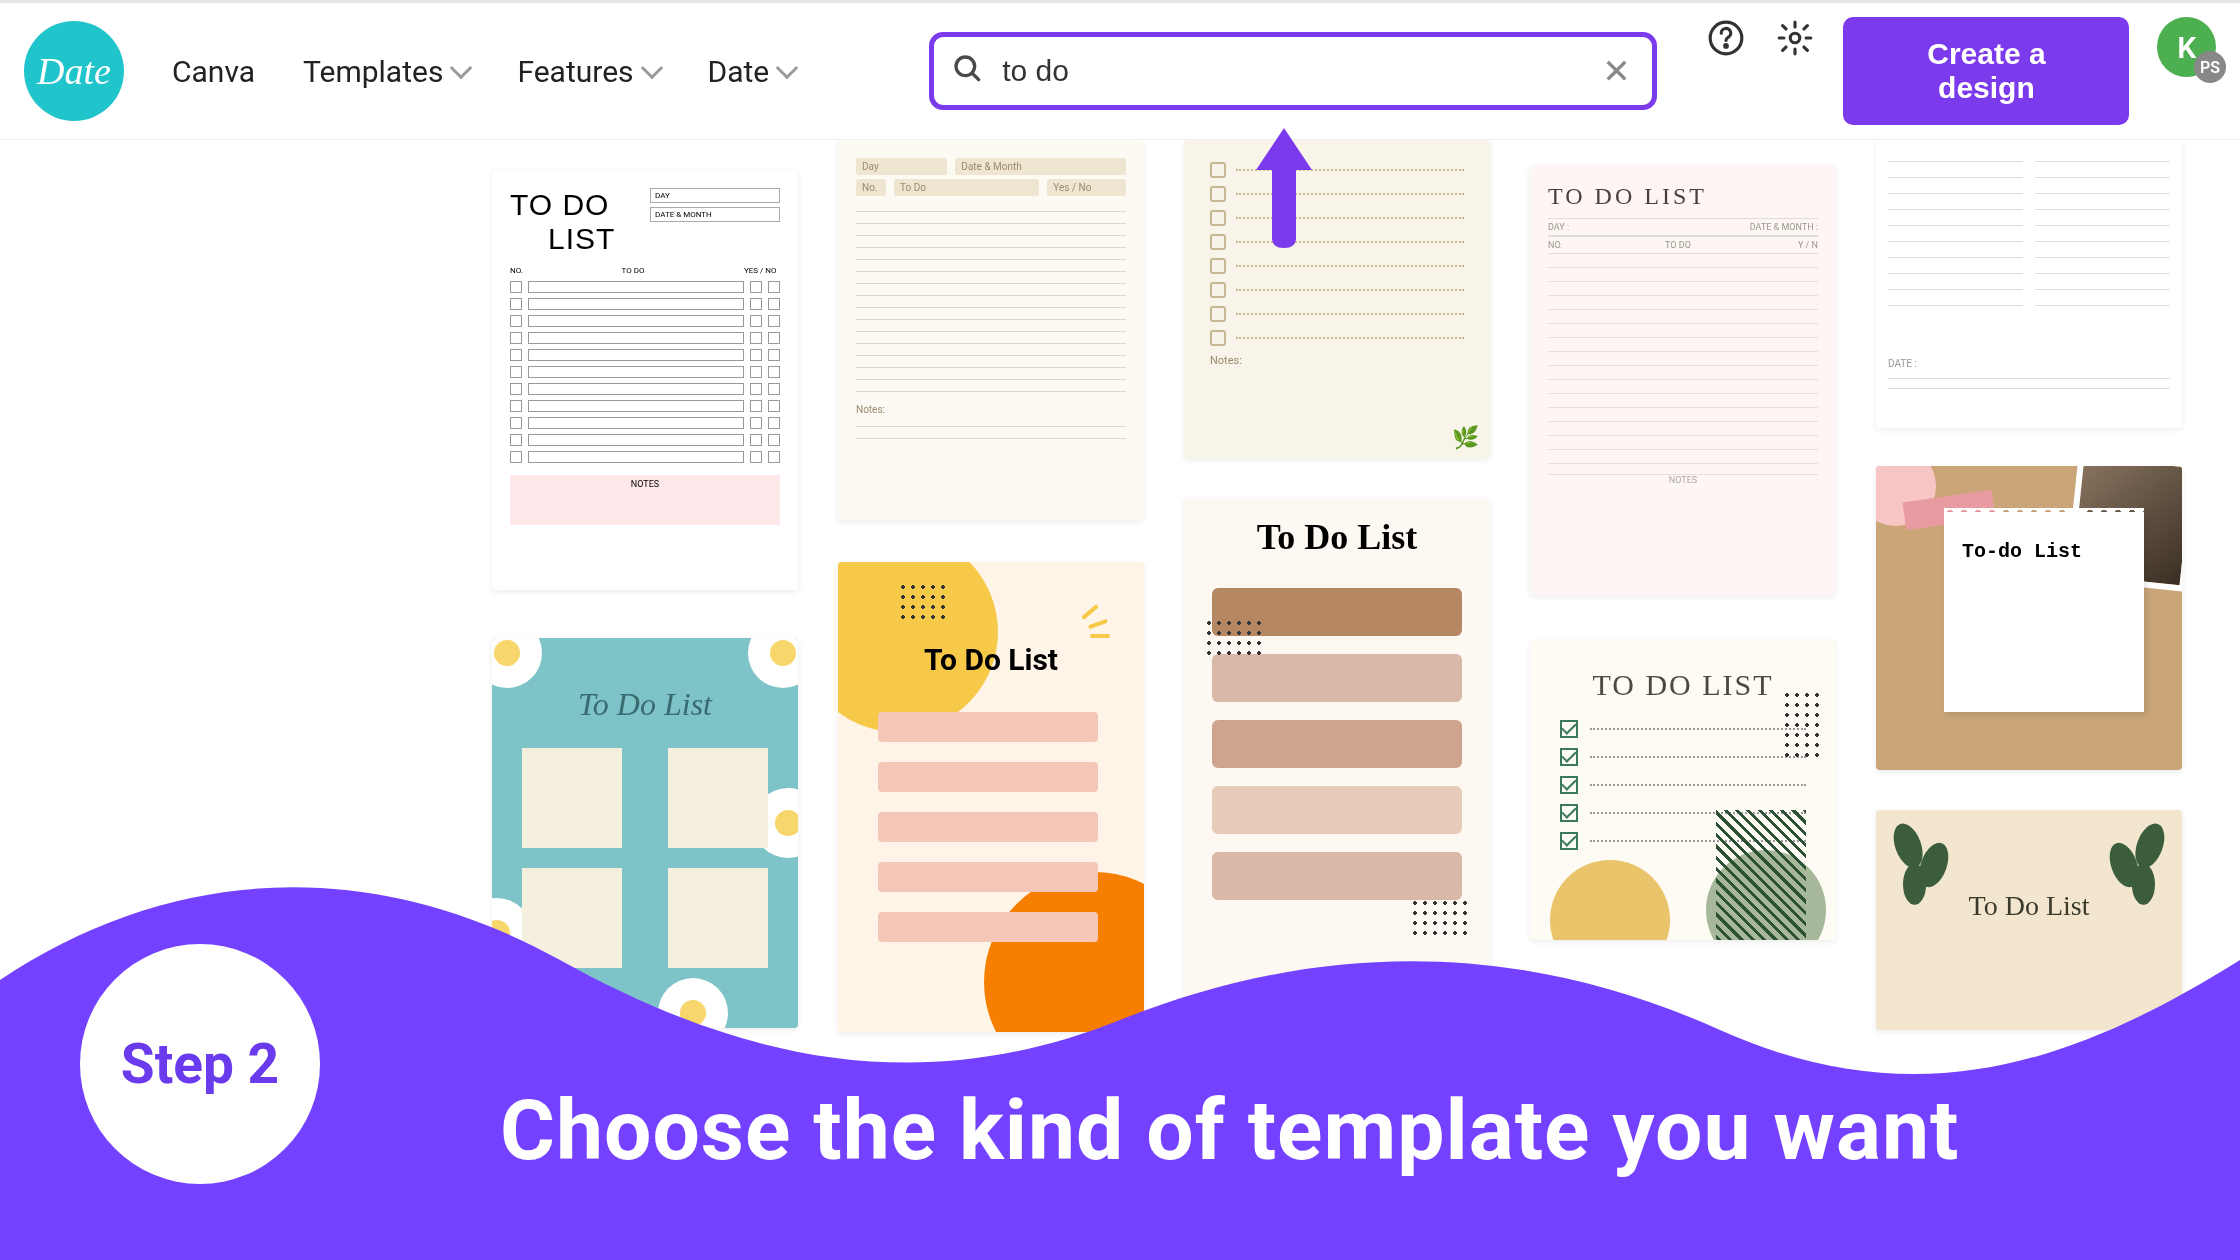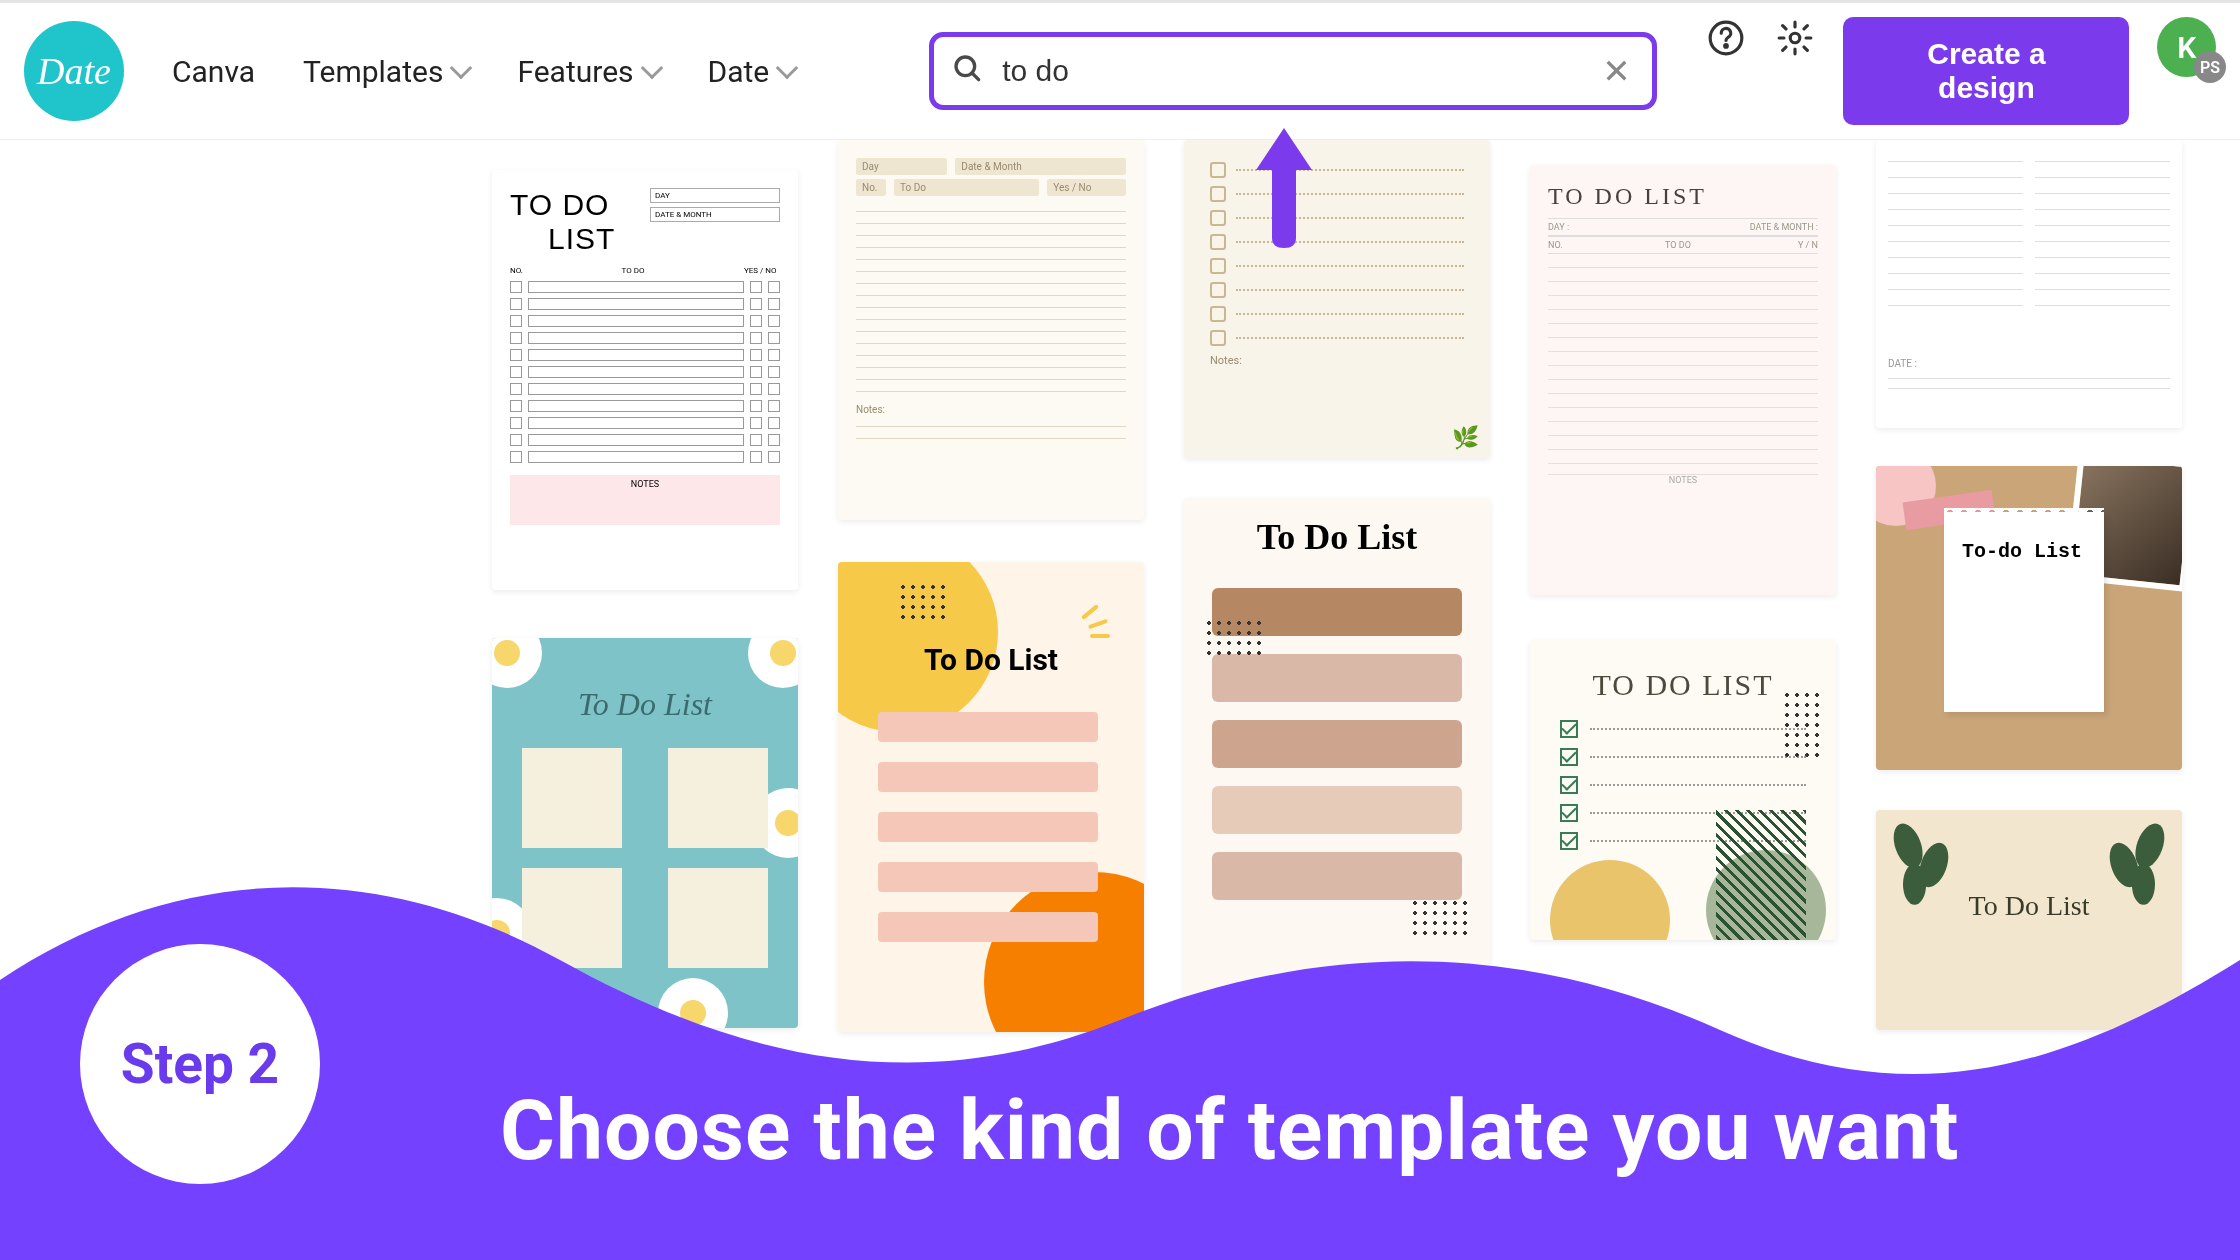--- a/index.html
+++ b/index.html
@@ -222,21 +222,21 @@
   .c4b .leaf{position:absolute;bottom:-10px;right:30px;width:90px;height:140px;background:repeating-linear-gradient(45deg,#2d5233,#2d5233 3px,transparent 3px,transparent 8px);}
   .c4b .dcorner{position:absolute;top:50px;right:14px;width:40px;height:70px;}
 
   .c5a { background:#fff; padding:12px;}
   .c5a .cols { display:flex; gap:12px; height: 200px;}
   .c5a .col { flex:1; display:flex;flex-direction:column; gap:6px;}
   .c5a .ln5 { height:10px; border-bottom:1px solid #ddd;}
   .c5a .notes-lbl { font-size:10px;color:#999;margin-top:6px;}
 
   .c5b { background:#c9a578; }
-  .c5b .paper { position:absolute; top:46px; left:68px; width:160px; height:200px; background:#fff; box-shadow:3px 3px 6px rgba(0,0,0,0.1);}
+  .c5b .paper { position:absolute; top:46px; left:68px; width:200px; height:200px; background:#fff; box-shadow:3px 3px 6px rgba(0,0,0,0.1);}
   .c5b .paper::before{content:'';position:absolute;top:-4px;left:0;right:0;height:12px;background-image:radial-gradient(circle at 6px 6px,transparent 4px,#fff 4px);background-size:14px 12px;}
   .c5b .paper .pt { font-family: 'Courier New', monospace; font-size:20px; padding:28px 18px 0; font-weight:600;}
   .c5b .tape { position:absolute; top:30px; left:28px; width:90px;height:28px;background:#e89ba0;transform:rotate(-8deg);}
   .c5b .flower{position:absolute;top:-20px;left:-20px;width:80px;height:80px;background:#f8c5c5;border-radius:50%;}
   .c5b .photo{position:absolute;top:-10px;right:-10px;width:120px;height:130px;background:linear-gradient(135deg,#8a7560,#3a2e24);border:6px solid #fff;transform:rotate(6deg);}
 
   .c5c { background:#f2e7ce; }
   .c5c .tt { text-align:center; font-family:Georgia,serif; font-size:28px; margin-top:80px; color:#3a3a2a;}
   .c5c .leafL{position:absolute;top:10px;left:10px;width:70px;height:90px;}
   .c5c .leafR{position:absolute;top:10px;right:10px;width:70px;height:90px;}

